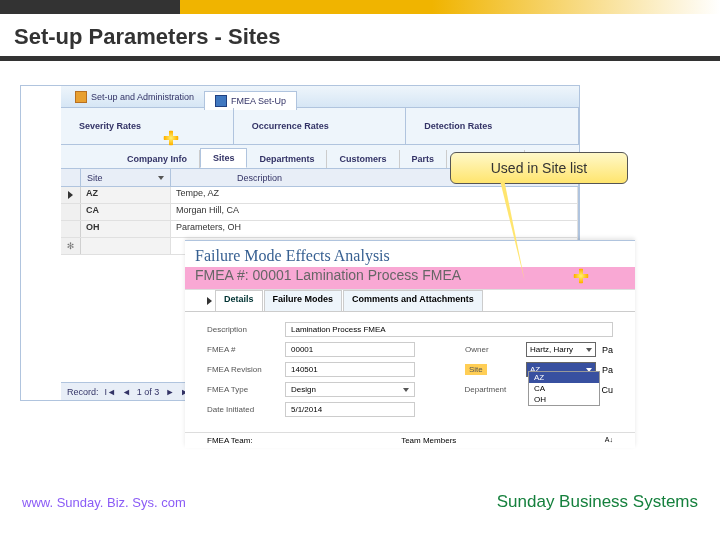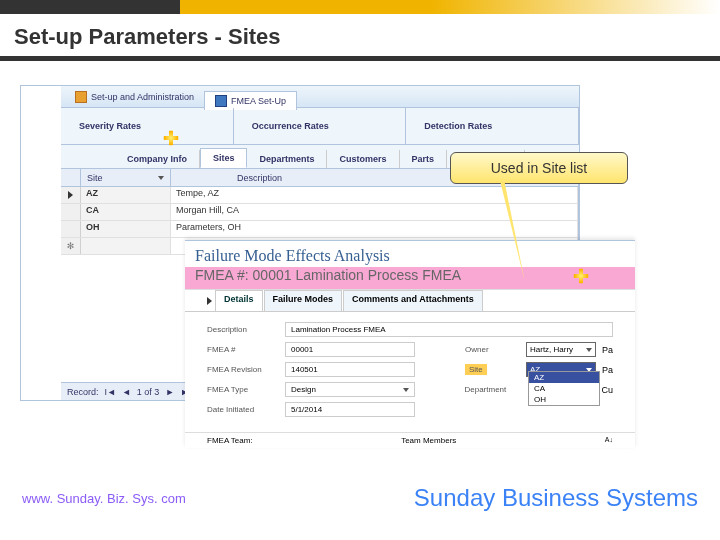--- a/index.html
+++ b/index.html
@@ -393,22 +393,22 @@
     display: flex;
     justify-content: space-between;
     align-items: center;
     padding: 0 22px;
   }
   .footer-url {
     font-size: 13px;
     color: #8b5cf6;
   }
   .footer-brand {
-    font-size: 24px;
-    color: #3b82f6;
+    font-size: 17px;
+    color: #15803d;
   }
 </style>
 </head>
 <body>
 
 <div class="top-stripe"></div>
 <h1 class="page-title">Set-up Parameters - Sites</h1>
 <div class="title-underline"></div>
 
 <div class="content-area">

